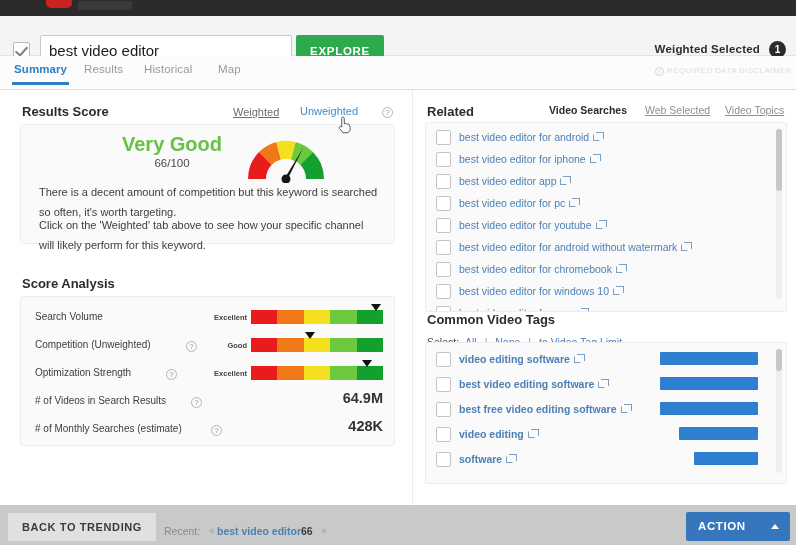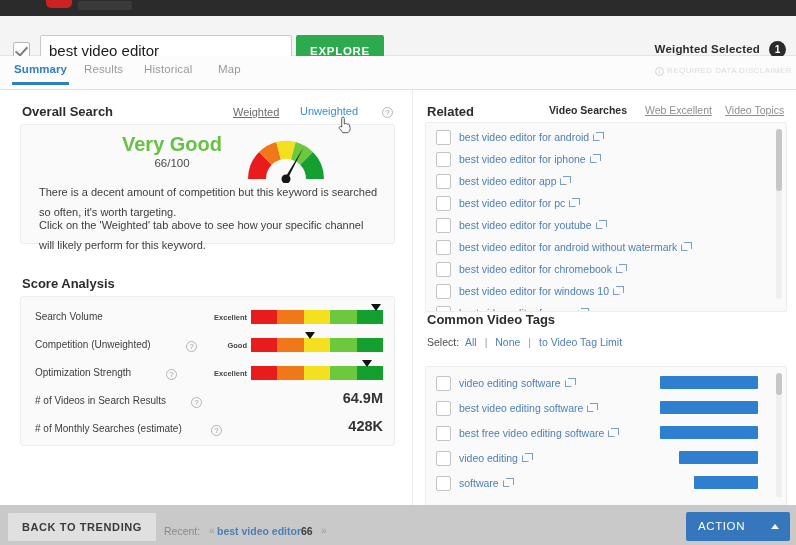--- a/index.html
+++ b/index.html
@@ -197,21 +197,21 @@
   }
   #rtab-web-searches { left: 232px; color: #8f8f8f; text-decoration: underline; }
   #rtab-video-topics { left: 312px; color: #8f8f8f; text-decoration: underline; }
 
   .list-card {
     position: absolute; background: #fafafa; border: 1px solid #ededed;
     border-radius: 2px;
     text-align: right;
   }
   #related-card { left: 12px; top: 32px; width: 362px; height: 190px; overflow: hidden; }
-  #tags-card { left: 12px; top: 276px; width: 362px; height: 142px; overflow: hidden; }
+  #tags-card { left: 12px; top: 252px; width: 362px; height: 142px; overflow: hidden; font-weight: bold; }
 
   .litem {
     position: absolute; left: 10px; width: 340px; height: 22px;
   }
   .litem .chk2 {
     position: absolute; left: 0; top: 3px; width: 15px; height: 15px;
     border: 1px solid #c4c4c4; background: #ffffff; border-radius: 2px;
   }
   .litem .ltext {
     position: absolute; left: 23px; top: 4px;
@@ -274,21 +274,21 @@
   .recent-score {
     position: absolute; left: 301px; top: 20px; font-size: 10.5px;
     color: #3c3c3c; font-weight: bold;
   }
   .recent-arrow-r {
     position: absolute; left: 321px; top: 20px; font-size: 10px; color: #9c9c9c;
   }
   .action-btn {
     position: absolute; right: 6px; top: 7px; width: 104px; height: 29px;
     background: #3576bd; color: #ffffff; border-radius: 2px;
-    font-size: 11.5px; font-weight: normal; letter-spacing: 0.6px;
+    font-size: 11.5px; font-weight: bold; letter-spacing: 0.6px;
     cursor: pointer;
   }
   .action-btn .alabel {
     position: absolute; left: 12px; top: 8px;
   }
   .action-btn .acaret {
     position: absolute; right: 11px; top: 12px;
     width: 0; height: 0;
     border-left: 4px solid transparent; border-right: 4px solid transparent;
     border-bottom: 5px solid #ffffff;
@@ -323,21 +323,21 @@
     <div id="tab-results" class="navtab">Results</div>
     <div id="tab-historical" class="navtab">Historical</div>
     <div id="tab-map" class="navtab">Map</div>
     <div class="disclaimer">
       <span class="i-icon">i</span><span>REQUIRED DATA DISCLAIMER</span>
     </div>
   </div>
 
   <div class="left-col">
 
-    <div id="overall-score-title" class="sect-title">Overall Search</div>
+    <div id="overall-score-title" class="sect-title">Results Score</div>
     <div id="link-weighted" class="wt-link">Weighted</div>
     <div id="link-unweighted" class="wt-link">Unweighted</div>
     <div id="help-overall" class="help-circle">?</div>
 
     <div id="overall-card" class="card">
       <div id="score-label">Very Good</div>
       <div id="score-value">66/100</div>
 
       <svg class="gauge" viewBox="0 0 92 50">
         <path d="M 8 46 A 38 38 0 0 1 19.1 19.1 L 31.8 31.8 A 20 20 0 0 0 26 46 Z" fill="#e81c1c"></path>
@@ -412,21 +412,21 @@
         <div class="arow-value">428K</div>
       </div>
 
     </div>
   </div>
 
   <div class="right-col">
 
     <div id="related-title" class="sect-title">Related</div>
     <div id="rtab-video-searches" class="rtab">Video Searches</div>
-    <div id="rtab-web-searches" class="rtab">Web Excellent</div>
+    <div id="rtab-web-searches" class="rtab">Web Selected</div>
     <div id="rtab-video-topics" class="rtab">Video Topics</div>
 
     <div id="related-card" class="list-card">
       <div class="litem" style="top:4px">
         <div class="chk2"></div>
         <div class="ltext"><span>best video editor for android</span><span class="ext-icon"></span></div>
       </div>
       <div class="litem" style="top:26px">
         <div class="chk2"></div>
         <div class="ltext"><span>best video editor for iphone</span><span class="ext-icon"></span></div>

